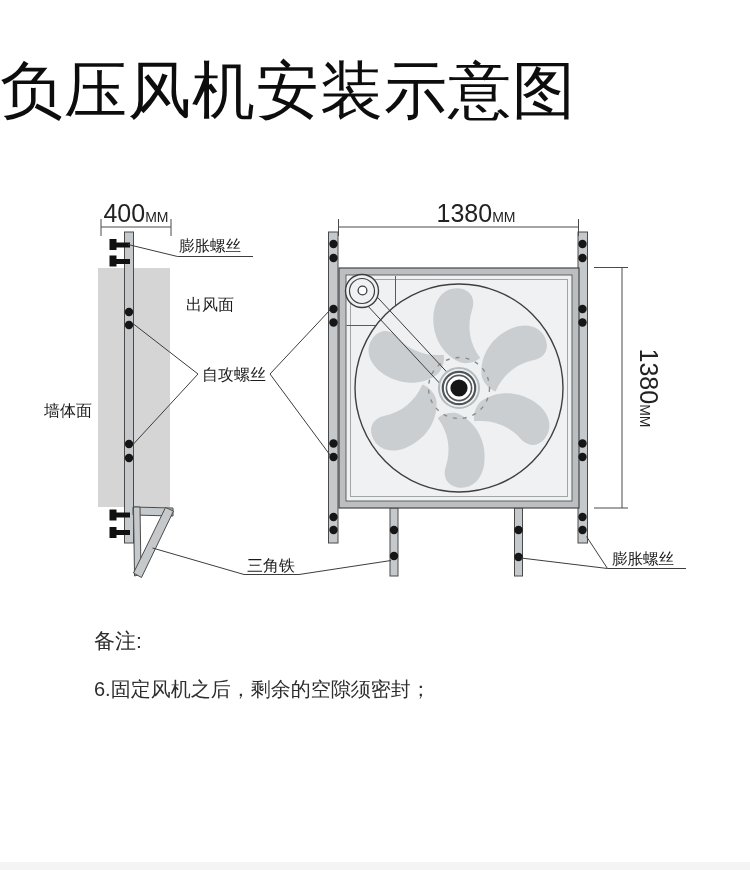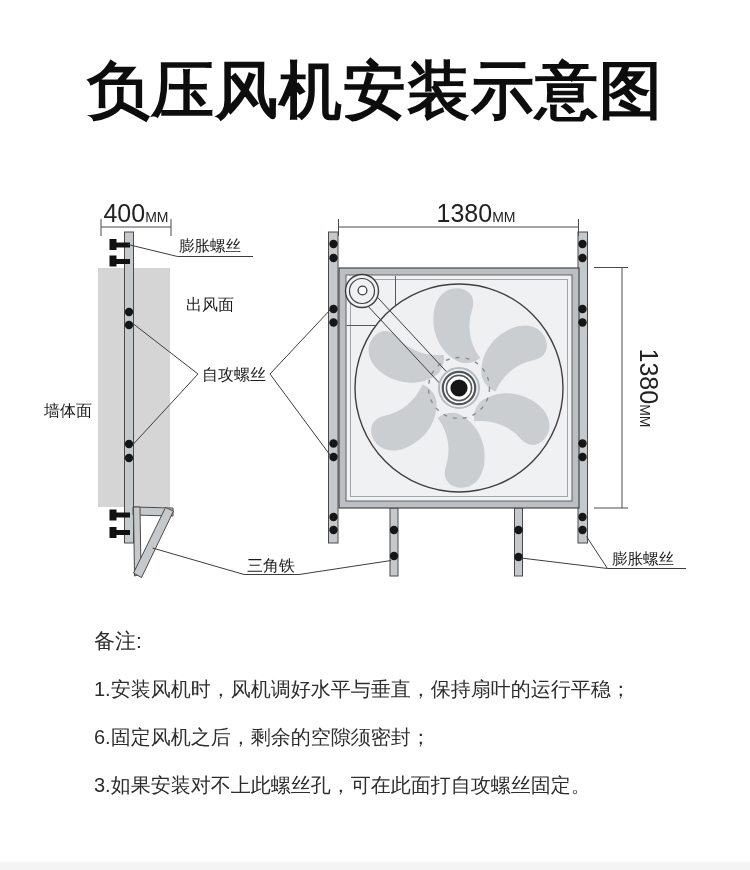--- a/index.html
+++ b/index.html
@@ -1,22 +1,22 @@
 <!DOCTYPE html>
 <html><head>
 <meta charset="utf-8">
 <style>
   html,body{margin:0;padding:0;}
   body{
     width:750px;height:870px;position:relative;background:#ffffff;
     font-family:"Liberation Sans",sans-serif;overflow:hidden;
   }
   .title{
-    position:absolute;top:48px;left:0;width:750px;text-align:center;
-    font-size:63px;font-weight:700;color:#0d0d0d;letter-spacing:1px;white-space:nowrap;
+    position:absolute;top:48px;left:0;width:750px;text-align:left;
+    font-size:63px;font-weight:400;color:#0d0d0d;letter-spacing:1px;white-space:nowrap;
   }
   .diagram-svg{position:absolute;left:0;top:0;}
   svg text{font-family:"Liberation Sans",sans-serif;fill:#1b1b1b;}
   .lbl{font-size:16px;}
   .lbl-sm{font-size:15.5px;}
   .dim-num{font-size:25px;fill:#222;}
   .dim-unit{font-size:14px;fill:#222;}
   .metal{fill:#c6c9cb;stroke:#4a4a4a;stroke-width:1;}
   .ptr{stroke:#3d3d3d;stroke-width:1;fill:none;}
   .dimline{stroke:#4a4a4a;stroke-width:1;fill:none;}
@@ -192,18 +192,16 @@
       <line class="ptr" x1="607.5" y1="568.5" x2="686" y2="568.5"></line>
       <line class="ptr" x1="607.5" y1="568.5" x2="586.5" y2="536.5"></line>
       <line class="ptr" x1="607.5" y1="568.5" x2="521" y2="558"></line>
       <text class="lbl-sm" x="612" y="564">膨胀螺丝</text>
     </g>
   </g>
 </svg>
 
 <div class="notes">
   <div class="notes-heading">备注:</div>
-  <div class="note">1.安装风机时，风机调好水平与垂直，保持扇叶的运行平稳；</div>
   <div class="note">6.固定风机之后，剩余的空隙须密封；</div>
-  <div class="note">3.如果安装对不上此螺丝孔，可在此面打自攻螺丝固定。</div>
 </div>
 
 <div class="bottom-strip"></div>
 
 </body></html>

